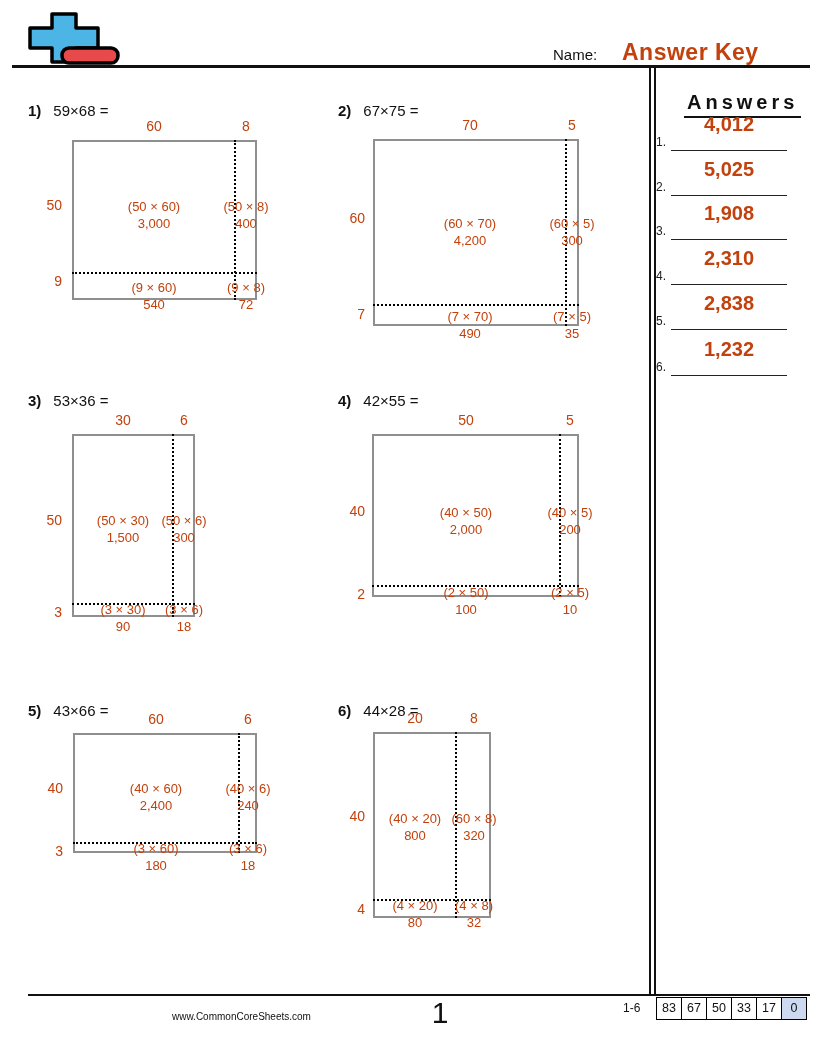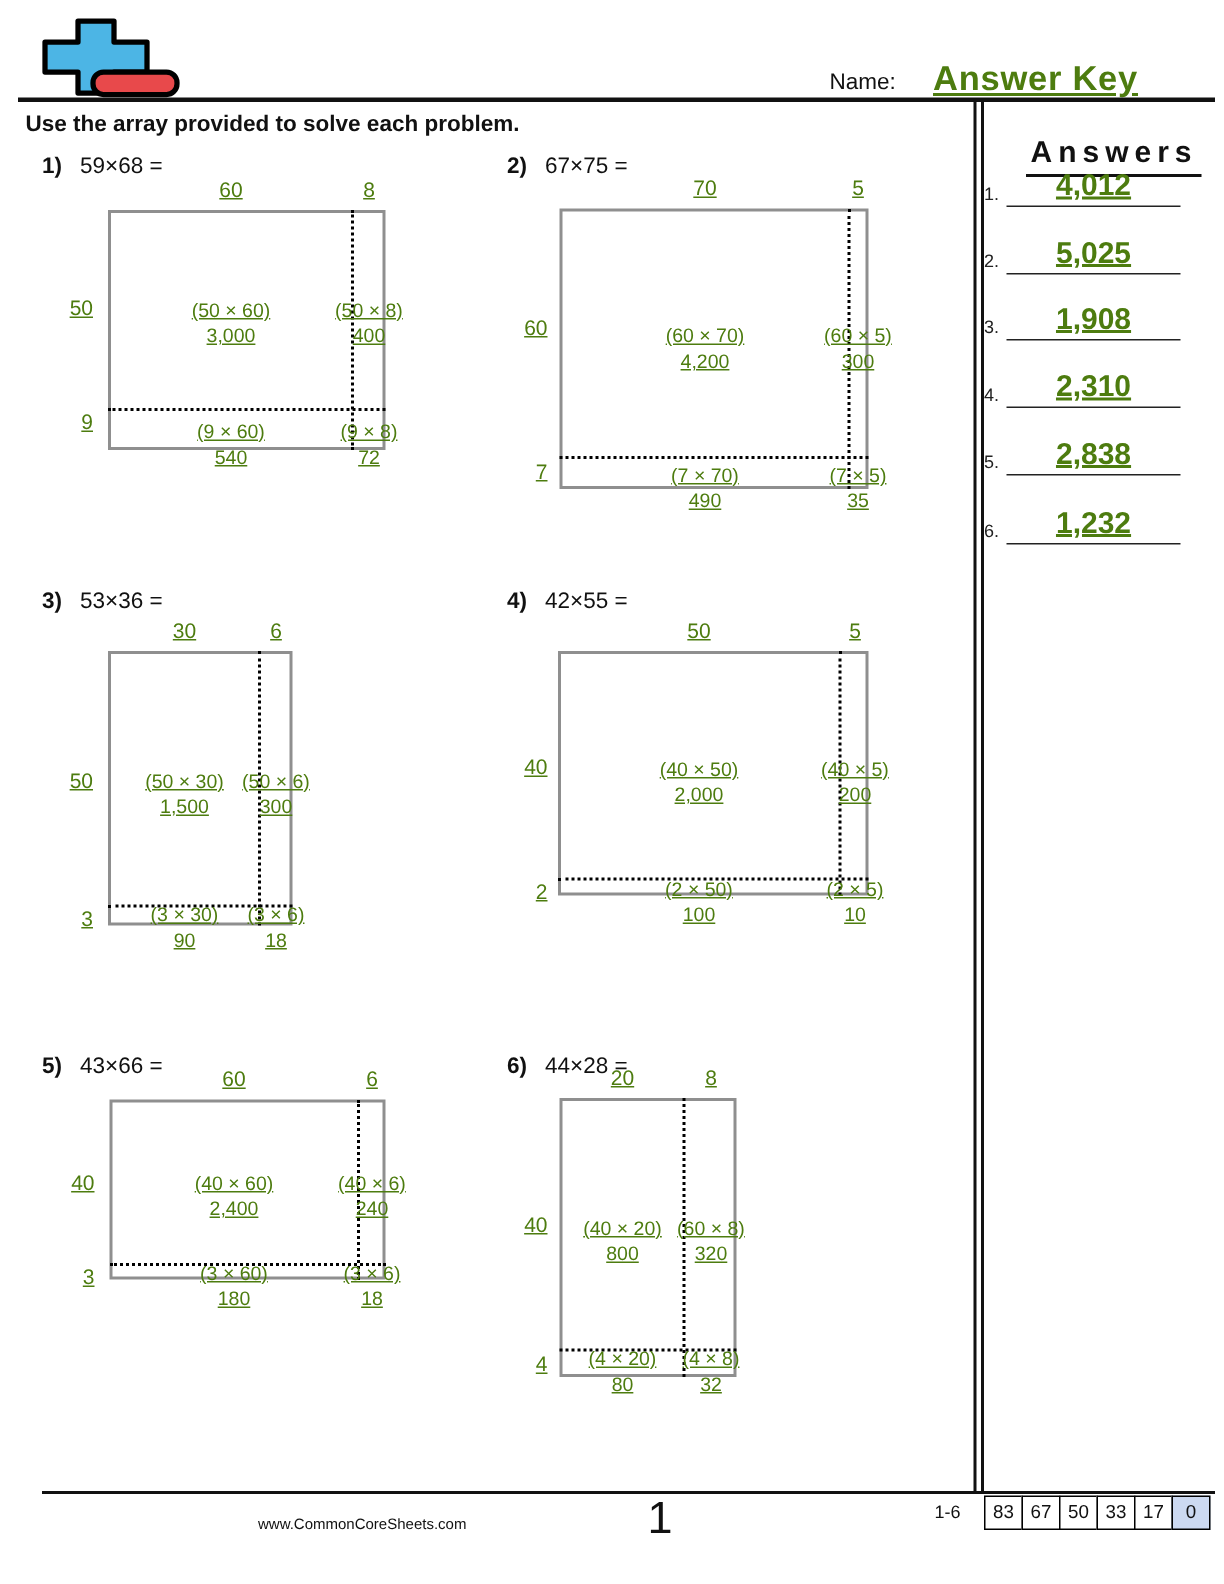--- a/index.html
+++ b/index.html
@@ -17,28 +17,28 @@
            border-left:2px solid #111;border-right:2px solid #111;}
   
   .phead{font-size:15px;white-space:nowrap;}
   .phead .pnum{font-weight:bold;margin-right:12px;}
   .arr-rect{box-sizing:border-box;border:2px solid #8f8f8f;background:#fff;}
   .vdot{width:0;border-left:2px dotted #000;}
   .hdot{height:0;border-top:2px dotted #000;}
   .clab{transform:translateX(-50%);font-size:14px;white-space:nowrap;}
   .rlab{width:26px;text-align:right;font-size:14px;}
   .cell{transform:translateX(-50%);text-align:center;font-size:13px;line-height:17px;white-space:nowrap;}
-  .red{color:#4d7c0f;text-decoration:underline;}
+  .red{color:#c2410c;}
   
   .answers-title{left:684px;top:70px;font-size:20px;font-weight:bold;letter-spacing:4px;
                  border-bottom:2.5px solid #111;padding:0 3px 2px 3px;margin-top:21px;}
   .ans-row{display:flex;align-items:flex-end;gap:5px;left:656px;}
   .ans-num{font-size:12px;color:#222;padding-bottom:2px;}
   .ans-line{width:116px;text-align:center;border-bottom:1.7px solid #222;
-            font-size:20px;font-weight:bold;line-height:24px;padding-bottom:1px;white-space:nowrap;}
+            font-size:20px;font-weight:bold;line-height:24px;padding-bottom:14px;white-space:nowrap;}
   
   .footer-rule{left:28px;top:994px;width:782px;height:2px;background:#111;}
   .badge{left:28px;top:995px;width:137px;height:35px;background:#000;border-radius:5px;}
   .badge-pill{position:absolute;left:7px;top:4px;width:122px;height:24px;background:#fff;
               border-radius:12px;text-align:center;font-size:17px;font-weight:bold;line-height:24px;}
   .website{left:172px;top:1011px;font-size:10px;}
   .page-num{left:400px;top:996px;width:80px;text-align:center;font-size:30px;}
   .score-label{left:623px;top:1001px;font-size:12px;}
   .score-row{left:656px;top:997px;display:flex;}
   .score-cell{box-sizing:border-box;width:26px;height:23px;border:1px solid #000;margin-left:-1px;
@@ -51,21 +51,20 @@
 
 <div id="page">
 
   <svg class="abs" style="left:26px;top:8px" width="96" height="60" viewBox="0 0 96 60">
     <path d="M26 6 H50 V20 H72 V40 H50 V54 H26 V40 H4 V20 H26 Z" fill="#4cb5e5" stroke="#000" stroke-width="3.5" stroke-linejoin="round"></path>
     <rect x="36" y="40" width="56" height="15" rx="7" fill="#e8494b" stroke="#000" stroke-width="3.5"></rect>
   </svg>
   <div class="abs name-label">Name:</div>
   <div class="abs name-value red">Answer Key</div>
   <div class="abs header-rule"></div>
-  <div class="abs instruction">Use the array provided to solve each problem.</div>
   <div class="abs divider"></div>
 
   <div class="abs answers-title">Answers</div>
   <div class="abs ans-row" style="top:112px">
     <span class="ans-num">1.</span>
     <span class="ans-line red">4,012</span>
   </div>
   <div class="abs ans-row" style="top:157px">
     <span class="ans-num">2.</span>
     <span class="ans-line red">5,025</span>

